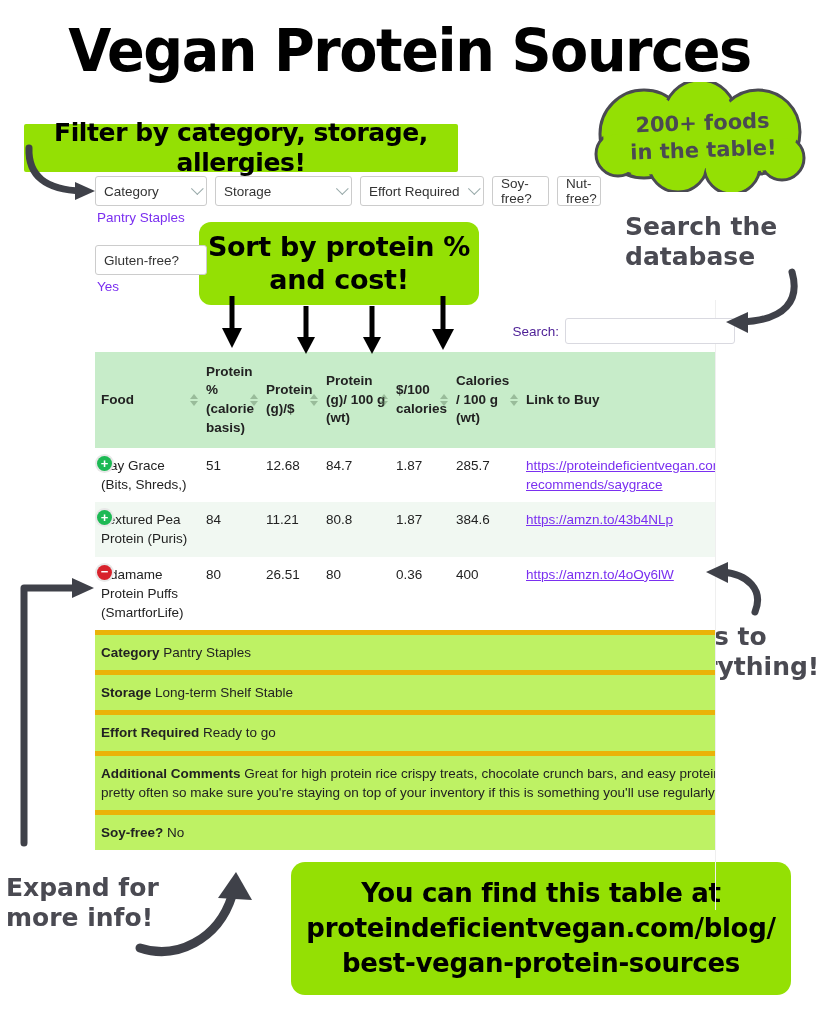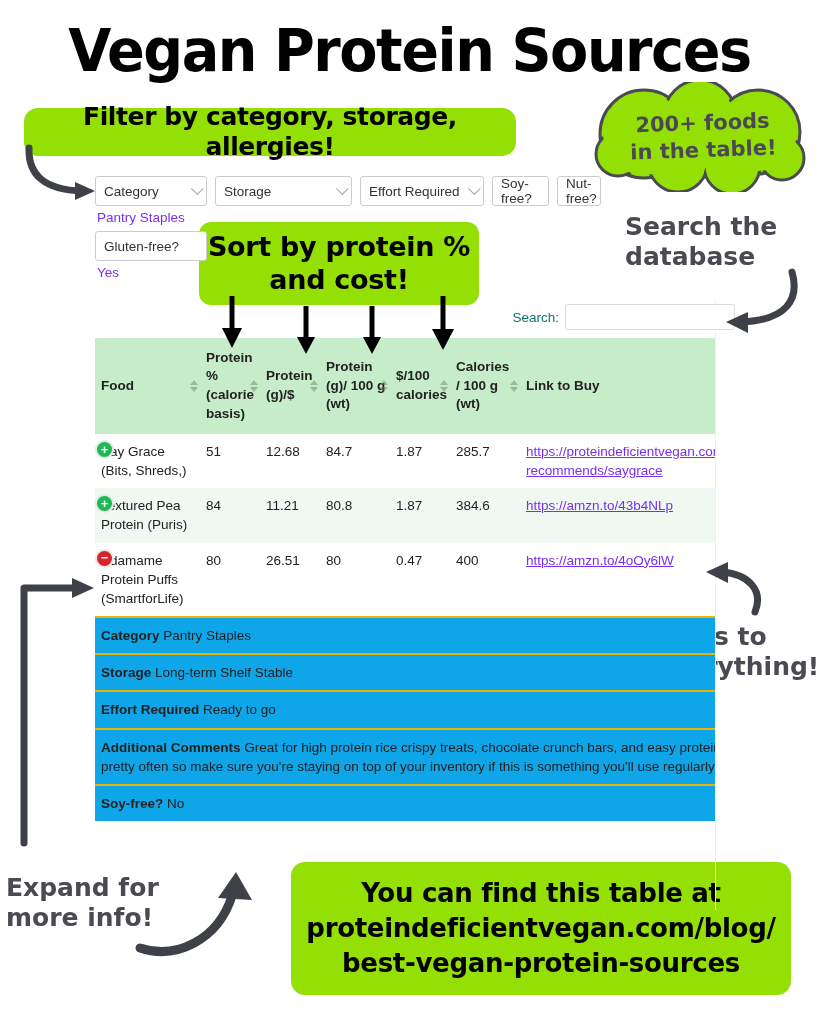--- a/index.html
+++ b/index.html
@@ -30,22 +30,22 @@
     background: #94e004;
     border-radius: 16px;
     color: #000;
     font-family: "DejaVu Sans", sans-serif;
     font-weight: 700;
     text-align: center;
     display: flex; align-items: center; justify-content: center;
     line-height: 1.22;
   }
   #callout-filter {
-    left: 24px; top: 108px; width: 492px; height: 48px;
-    font-size: 25px; border-radius: 14px;
+    left: 24px; top: 124px; width: 434px; height: 48px;
+    font-size: 25px; border-radius: 2px;
     letter-spacing: -0.4px;
   }
   #callout-sort {
     left: 199px; top: 222px; width: 280px; height: 83px;
     font-size: 27px; border-radius: 12px;
     letter-spacing: -0.3px; padding: 16px 8px;
   }
   #callout-url {
     left: 291px; top: 862px; width: 500px; height: 133px;
     font-size: 26px; border-radius: 14px;
@@ -100,28 +100,28 @@
   .sel.w5 { width: 44px; }
   .sel .chev {
     position: absolute; right: 8px; top: 50%; transform: translateY(-60%);
     width: 9px; height: 9px; border-right: 1.6px solid #9aa; border-bottom: 1.6px solid #9aa;
     transform-origin: center; rotate: 45deg; translate: 0 -3px;
   }
   .sel-value {
     color: #7a2ff0; font-size: 13.5px; margin-top: 4px; padding-left: 2px;
     font-family: "Liberation Sans", sans-serif;
   }
-  .second-filter-row { margin-top: 6px; }
+  .second-filter-row { margin-top: 20px; }
 
   
   .search-row {
     display: flex; align-items: center; justify-content: flex-end;
     margin-top: 24px; margin-bottom: 8px;
   }
-  .search-label { font-size: 13.5px; color: #0f766e; margin-right: 6px; }
+  .search-label { font-size: 13.5px; color: #4c1d95; margin-right: 6px; }
   .search-input {
     width: 170px; height: 26px; border: 1px solid #d9d9e0; border-radius: 3px;
     background: #fff;
   }
 
   
   table.tbl { border-collapse: collapse; width: 640px; table-layout: fixed; }
   table.tbl thead th {
     background: #c7ecc9;
     font-size: 13.5px; font-weight: 700; color: #222;
@@ -159,23 +159,23 @@
   .toggle-icon.plus  { background: #1db954; }
   .toggle-icon.minus { background: #d8222c; }
   .toggle-icon span { display:block; margin-top:-1px; }
   td.link-cell a {
     color: #7a2ff0; text-decoration: underline; font-size: 13.5px;
     word-break: break-all;
   }
 
   
   .detail-row td {
-    border-top: 2px solid #eab308;
+    border-top: 5px solid #eab308;
     padding: 9px 6px; font-size: 13.5px; color: #222; line-height: 1.55;
-    background: #0ea5e9;
+    background: #bef264;
   }
   .detail-row .dkey { font-weight: 700; }
   .detail-row .dval { font-weight: 400; }
 
   
   #table-clip { width: 620px; overflow: hidden; }
   .vline { position:absolute; left: 715px; top: 300px; width:1px; height: 610px; background:#efefef; }
 </style>
 </head>
 <body>
@@ -363,21 +363,21 @@
           <tr class="row-plain">
             <td class="food-cell">
               <span class="toggle-icon minus">
                   <span>−</span>
                 </span>
               <span>Edamame Protein Puffs (SmartforLife)</span>
             </td>
             <td>80</td>
             <td>26.51</td>
             <td>80</td>
-            <td>0.47</td>
+            <td>0.36</td>
             <td>400</td>
             <td class="link-cell">
               <a href="#">https://amzn.to/4oOy6lW</a>
             </td>
           </tr>
 
           <tr class="detail-row">
             <td colspan="7">
               <span class="dkey">Category</span>
               <span class="dval">Pantry Staples</span>

